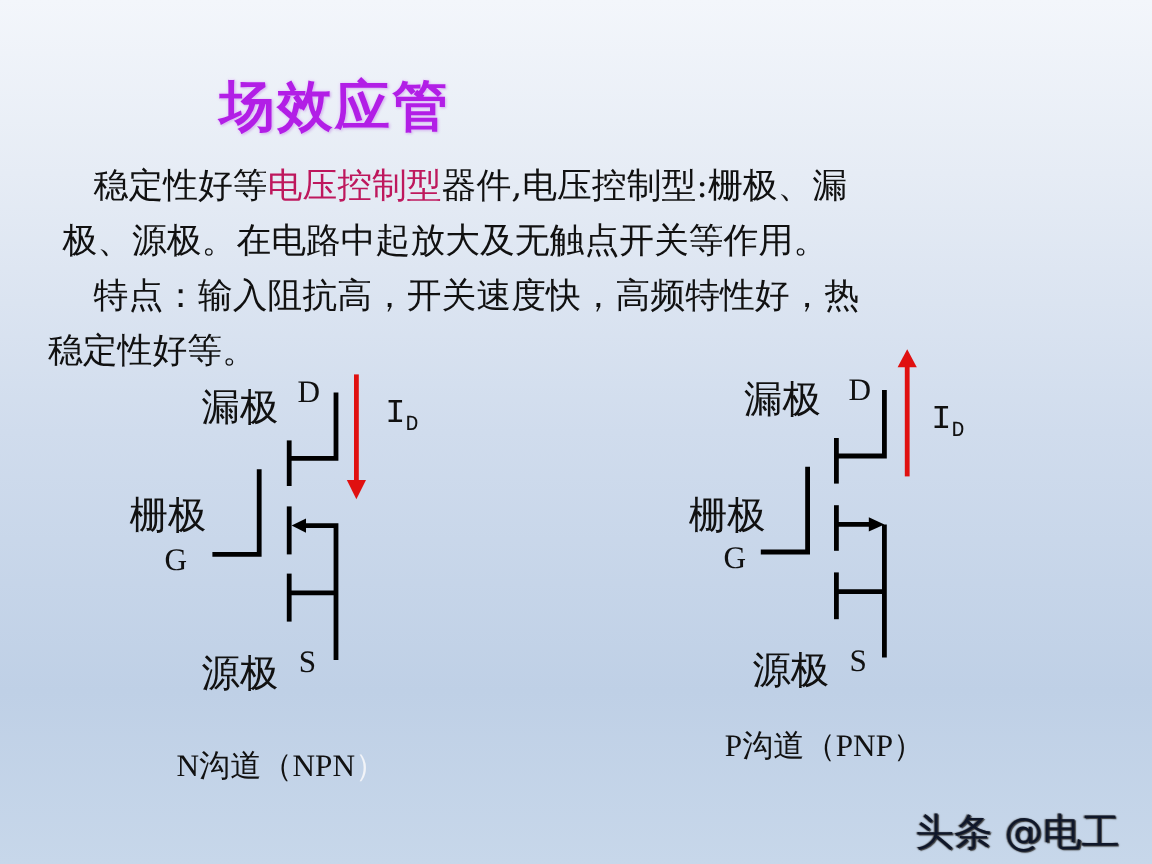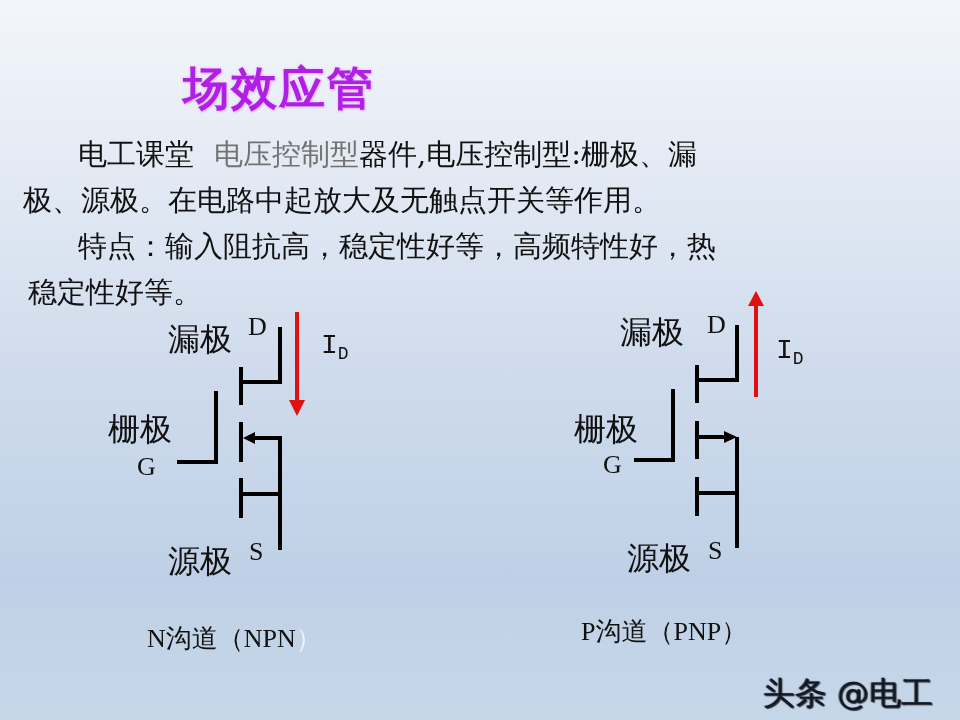--- a/index.html
+++ b/index.html
@@ -13,43 +13,43 @@
     position:absolute; left:183px; top:58px;
     font-family: "DejaVu Sans", sans-serif; font-weight:bold;
     font-size:46px; color:#b21ee6; letter-spacing:2px;
     text-shadow: 0 0 3px #e8c8ff, 1px 1px 2px rgba(150,60,200,0.35);
     text-align: center;
   }
   .para {
     position:absolute; font-size:29px; line-height:46px; white-space:nowrap;
     font-family: "DejaVu Serif", serif;
   }
-  .red { color:#737373;margin-left:20px; }
+  .red { color:#be185d; }
   .lbl { position:absolute; font-size:32px; white-space:nowrap; font-family:"DejaVu Serif", serif; }
   .letter { position:absolute; font-size:26px; font-family:"Liberation Serif","DejaVu Serif",serif; }
   .idlbl { position:absolute; font-size:28px; font-family:Liberation Mono, monospace; }
   .idlbl sub { font-size:18px; vertical-align:-6px; }
   .caption { position:absolute; font-size:26px; white-space:nowrap; font-family:"Liberation Serif","DejaVu Serif",serif; }
   .caption .faint { color:#f2f4f8; }
   svg.diag { position:absolute; left:0; top:0; }
   .watermark {
     position:absolute; left:763px; top:672px; font-size:32px;
     font-family:"DejaVu Sans", sans-serif; color:#0f172a;
     text-shadow: 1px 1px 1px #333, -1px 0 1px #555;
   }
 </style>
 </head>
 <body>
 
 <div class="title">场效应管</div>
 
-<div class="para" style="left:78px; top:131px;"><span>电工课堂</span><span class="red">电压控制型</span><span>器件,电压控制型:栅极、漏</span></div>
-<div class="para" style="left:23px; top:177px;">极、源极。在电路中起放大及无触点开关等作用。</div>
-<div class="para" style="left:78px; top:223px;">特点：输入阻抗高，稳定性好等，高频特性好，热</div>
-<div class="para" style="left:28px; top:269px;">稳定性好等。</div>
+<div class="para" style="left:78px; top:131px;"><span>稳定性好等</span><span class="red">电压控制型</span><span>器件,电压控制型:栅极、漏</span></div>
+<div class="para" style="left:52px; top:177px;">极、源极。在电路中起放大及无触点开关等作用。</div>
+<div class="para" style="left:78px; top:223px;">特点：输入阻抗高，开关速度快，高频特性好，热</div>
+<div class="para" style="left:40px; top:269px;">稳定性好等。</div>
 
 <svg class="diag" width="960" height="720">
   <defs>
     <marker id="redhead-down" markerWidth="10" markerHeight="10" refX="5" refY="9" orient="auto" markerUnits="userSpaceOnUse"></marker>
   </defs>
   <g stroke="#000" stroke-width="4" fill="none">
     <polyline points="280,327 280,382 241,382"></polyline>
     <line x1="241" y1="367" x2="241" y2="405"></line>
     <line x1="241" y1="422" x2="241" y2="462"></line>
     <line x1="241" y1="478" x2="241" y2="518"></line>
@@ -89,15 +89,15 @@
 <div class="letter" style="left:249px; top:537px;">S</div>
 <div class="caption" style="left:147px; top:621px;"><span>N沟道（NPN</span><span class="faint">）</span></div>
 
 <div class="lbl" style="left:620px; top:311px;">漏极</div>
 <div class="letter" style="left:707px; top:310px;">D</div>
 <div class="idlbl" style="left:776px; top:335px;"><span>I</span><sub>D</sub></div>
 <div class="lbl" style="left:574px; top:408px;">栅极</div>
 <div class="letter" style="left:603px; top:450px;">G</div>
 <div class="lbl" style="left:627px; top:537px;">源极</div>
 <div class="letter" style="left:708px; top:536px;">S</div>
-<div class="caption" style="left:581px; top:604px;margin-top:10px;">P沟道（PNP）</div>
+<div class="caption" style="left:604px; top:604px;">P沟道（PNP）</div>
 
 <div class="watermark">头条 @电工课堂</div>
 
 </body></html>

